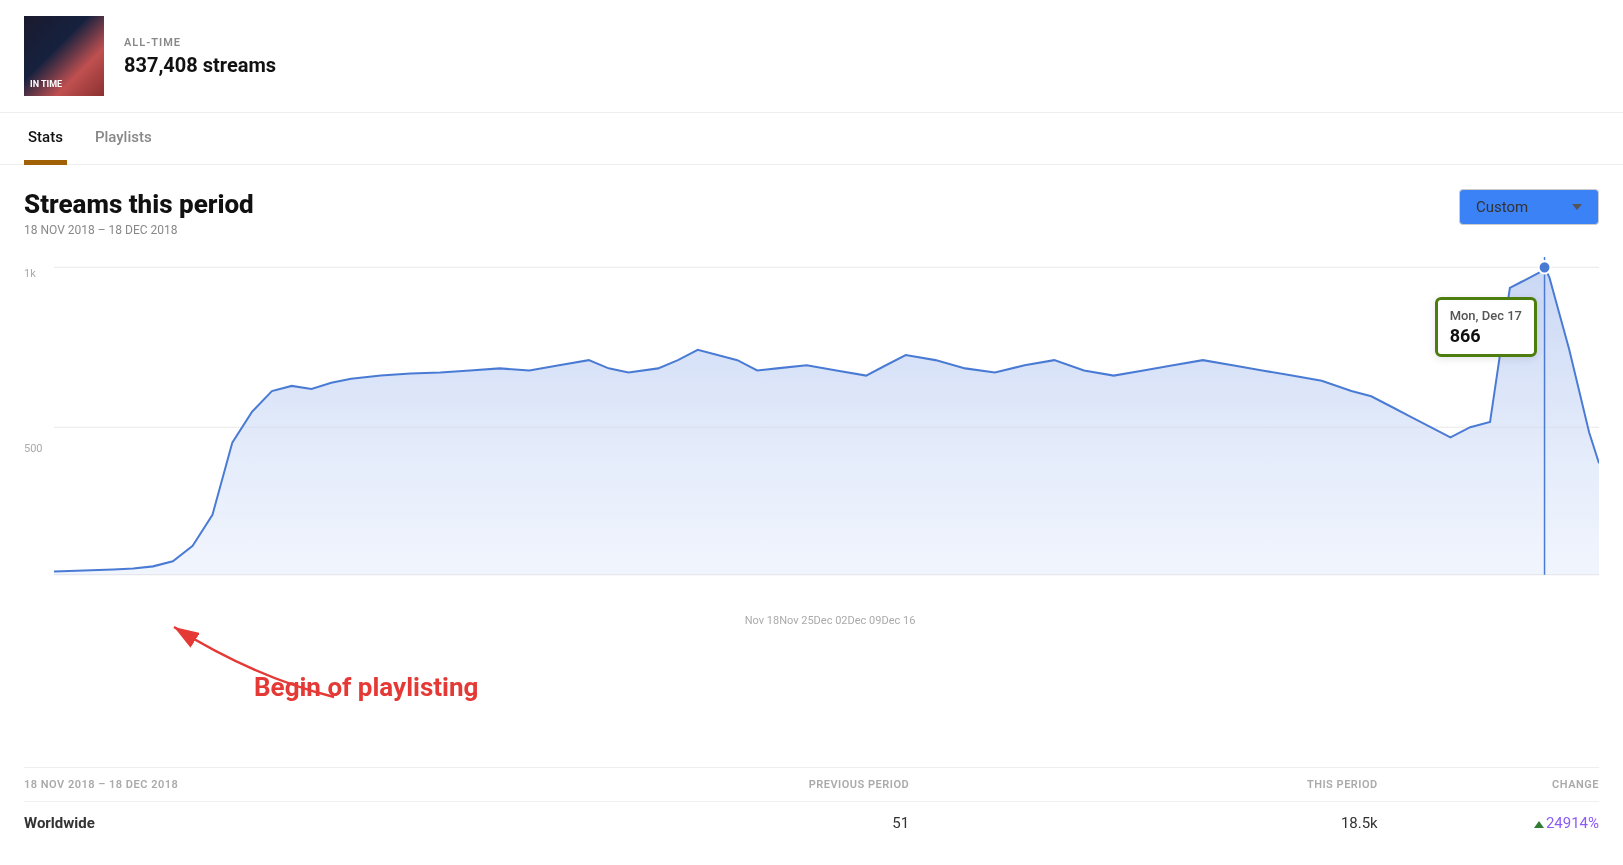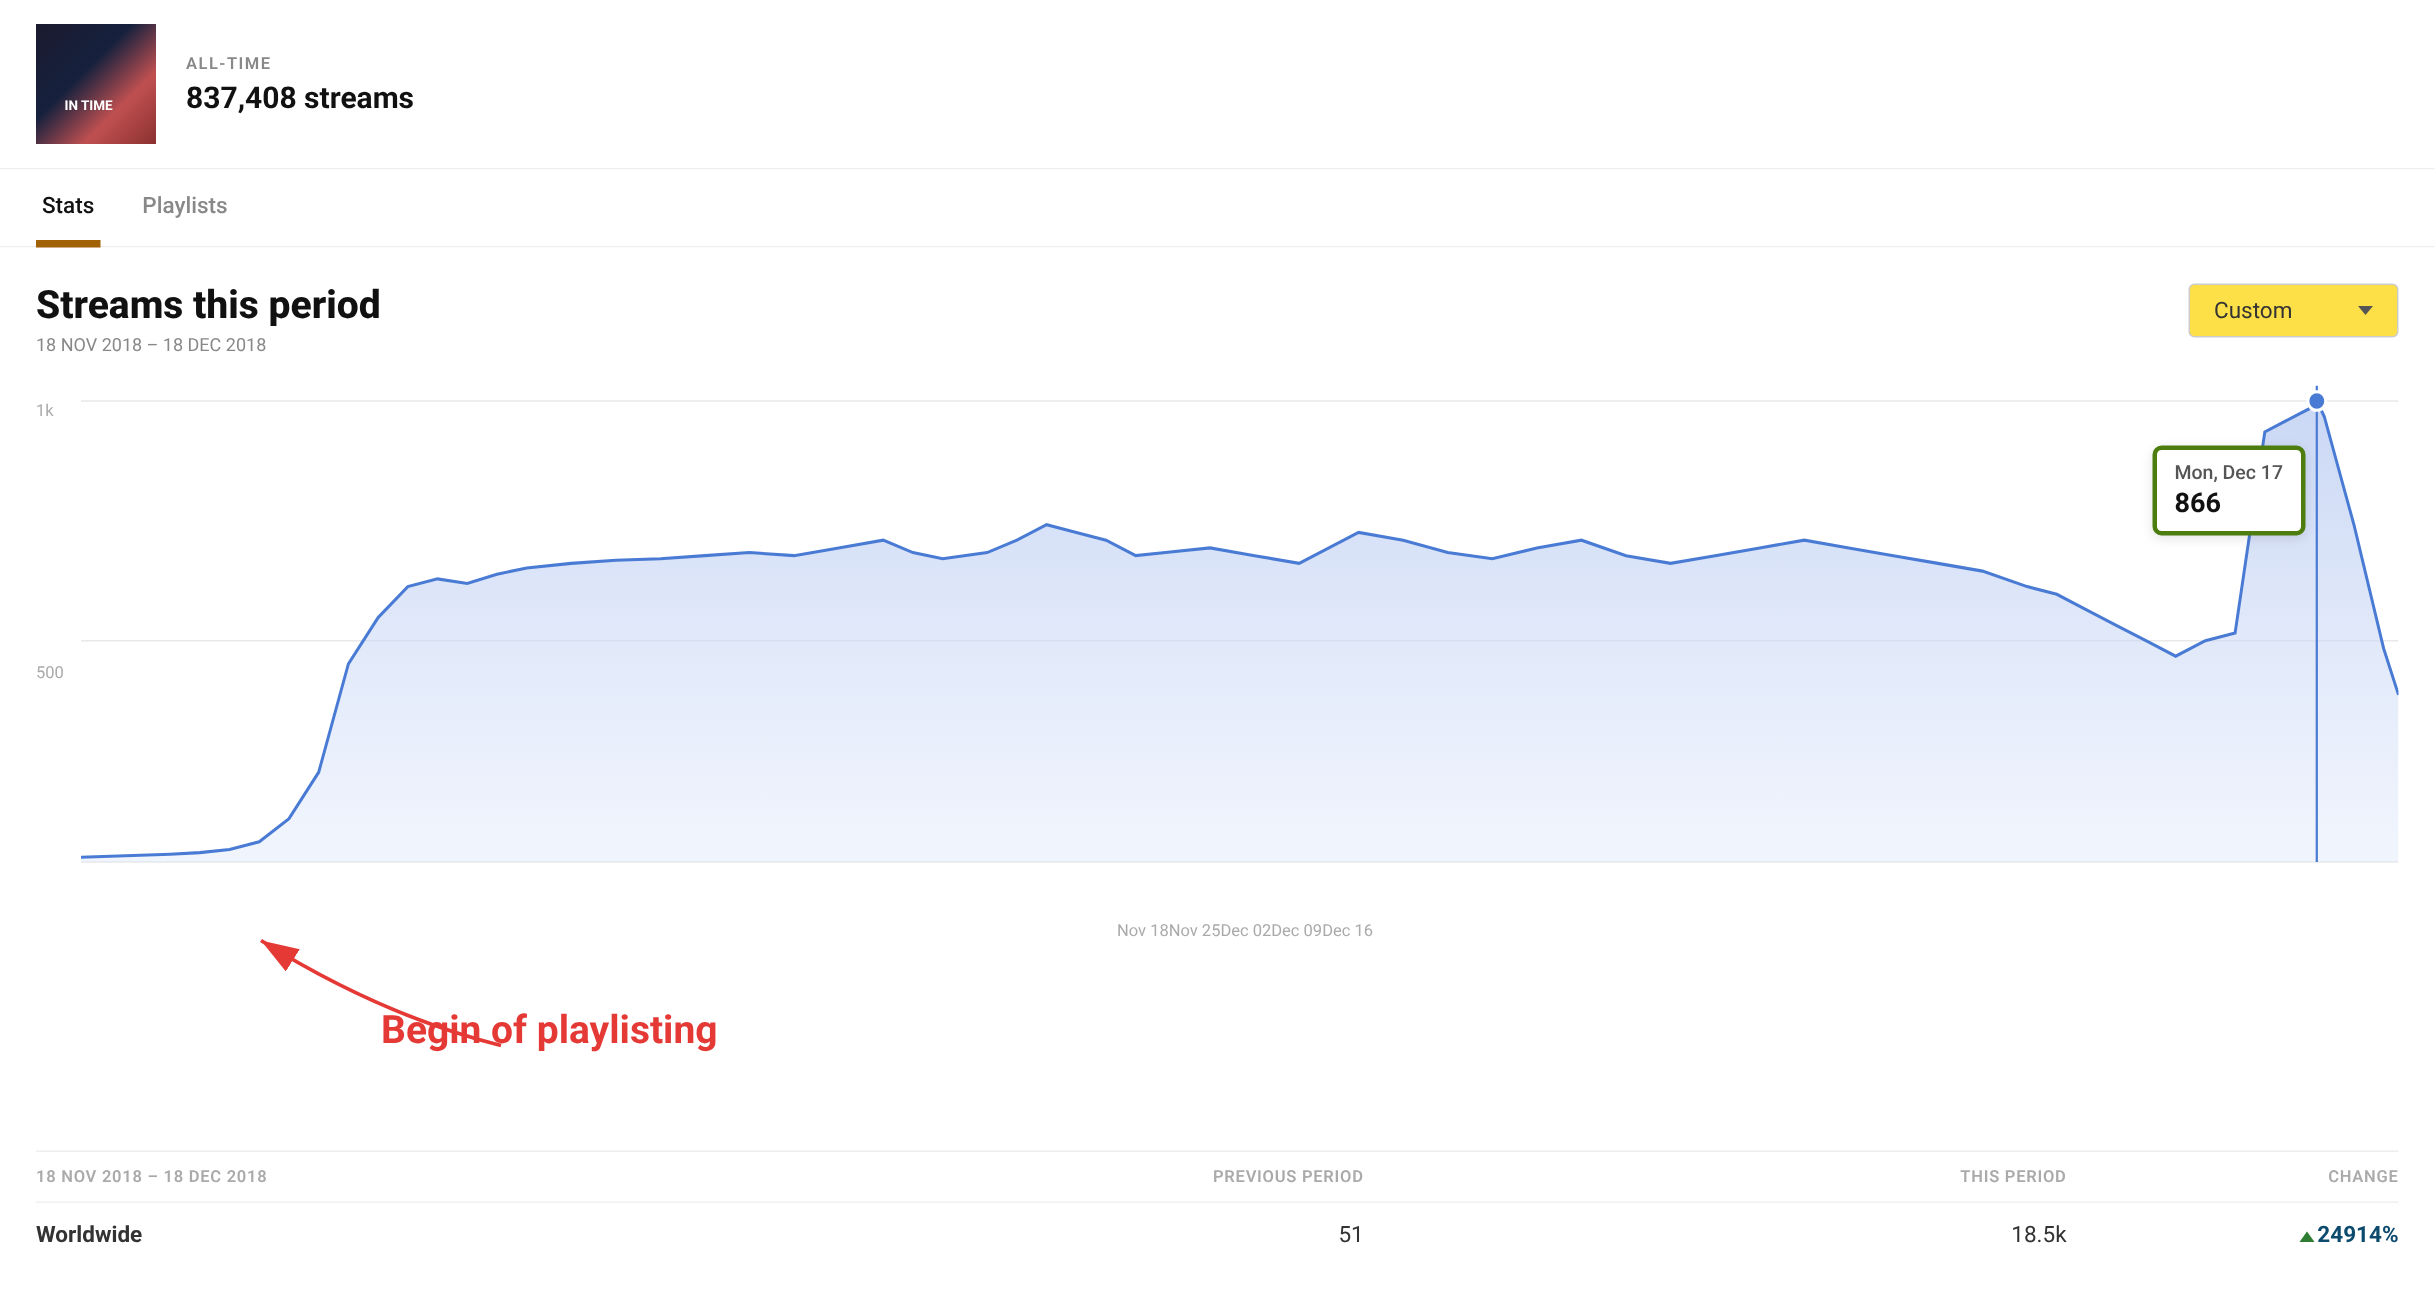--- a/index.html
+++ b/index.html
@@ -28,21 +28,21 @@
       flex-shrink: 0;
       position: relative;
       overflow: hidden;
     }
     .album-art-inner {
       width: 100%;
       height: 100%;
       background: linear-gradient(135deg, #1a1a2e 0%, #16213e 40%, #c05050 70%, #8b3030 100%);
       display: flex;
       align-items: flex-end;
-      padding: 19px;
+      padding: 6px;
     }
     .album-title-text {
       color: #fff;
       font-size: 9px;
       font-weight: bold;
       line-height: 1.2;
       text-transform: uppercase;
     }
     .header-info {}
     .header-label {
@@ -108,21 +108,21 @@
     .custom-dropdown {
       display: flex;
       align-items: center;
       border: 1px solid #ccc;
       border-radius: 4px;
       padding: 8px 16px;
       font-size: 15px;
       color: #333;
       cursor: pointer;
       gap: 10px;
-      background: #fde047;
+      background: #3b82f6;
       min-width: 140px;
       justify-content: space-between;
     }
     .chevron-down {
       display: inline-block;
       border-left: 5px solid transparent;
       border-right: 5px solid transparent;
       border-top: 6px solid #555;
     }
 
@@ -227,22 +227,22 @@
       font-size: 15px;
       align-items: center;
       border-top: 1px solid #f0f0f0;
       justify-content: space-between;
     }
     .col-region { flex: 2; }
     .col-prev { flex: 2; text-align: right; }
     .col-this { flex: 2; text-align: right; margin-left: 26px; }
     .col-change { flex: 1; text-align: right; }
     .change-positive {
-      color: #0c4a6e;
-      font-weight: 700;
+      color: #8b5cf6;
+      font-weight: 400;
     }
     .change-arrow-up {
       display: inline-block;
       width: 0;
       height: 0;
       border-left: 5px solid transparent;
       border-right: 5px solid transparent;
       border-bottom: 7px solid #2e7d32;
       margin-right: 2px;
       vertical-align: middle;

